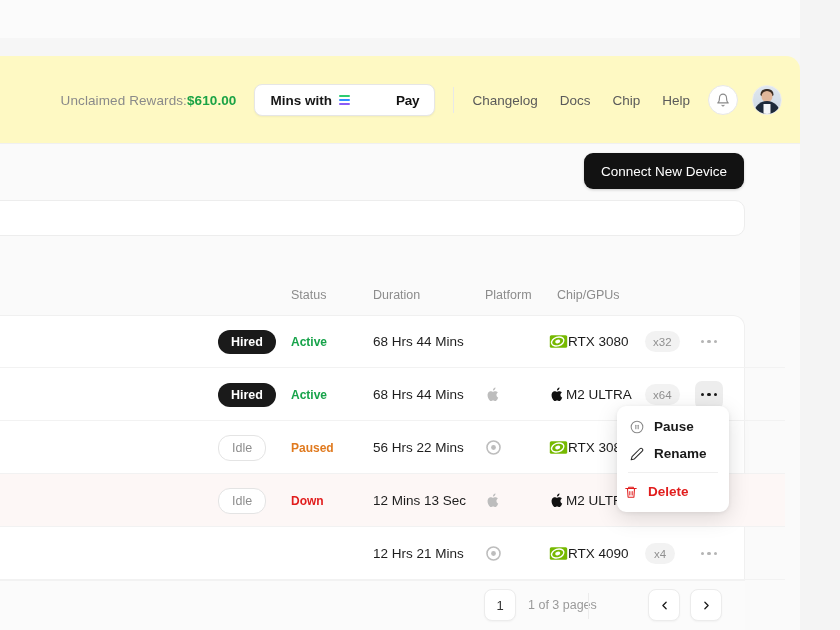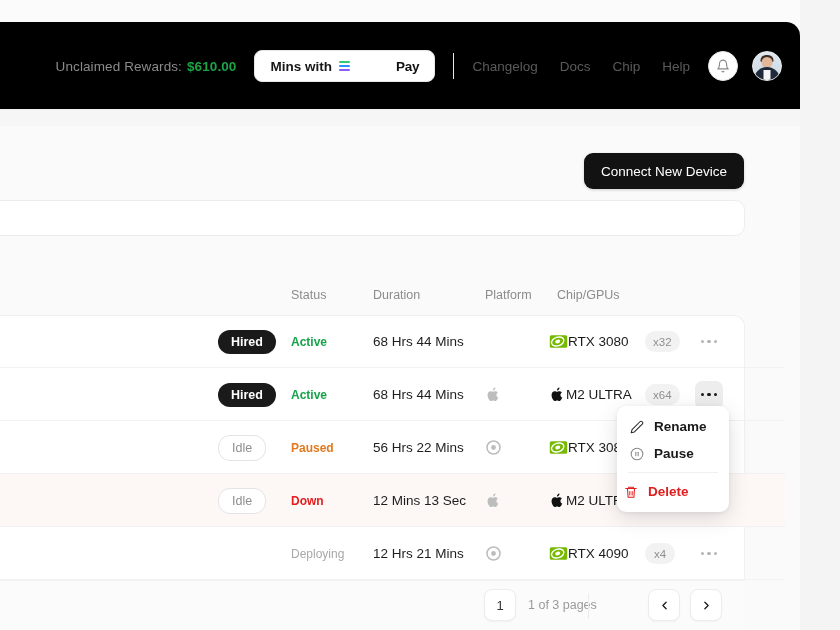--- a/index.html
+++ b/index.html
@@ -10,31 +10,31 @@
     background:#f7f7f7;
     overflow:hidden;
   }
   #app { position:relative; width:840px; height:630px; background:#f6f6f6; }
 
   
   .top-strip { position:absolute; left:0; top:0; width:840px; height:38px; background:#fbfbfb; }
 
   
   .header-card {
-    position:absolute; left:0; top:22px; width:800px; height:88px;
-    background:#000000;
+    position:absolute; left:0; top:56px; width:800px; height:88px;
+    background:#fef9c3;
     border-top-right-radius:14px;
     border-bottom:1px solid #f0f0f0;
   }
   .header-inner {
     position:absolute; right:18px; top:0; height:88px;
     display:flex; align-items:center; gap:0;
   }
   .rewards-label { font-size:13.5px; color:#8a8a8a; letter-spacing:.1px; }
-  .rewards-value { font-size:13.5px; color:#1ba345; font-weight:700; margin-left:5px; letter-spacing:.1px; }
+  .rewards-value { font-size:13.5px; color:#1ba345; font-weight:700; letter-spacing:.1px; }
 
   .claim-btn {
     margin-left:18px;
     display:flex; align-items:center; gap:7px;
     height:32px; padding:0 15px;
     background:#fff; border:1px solid #e6e6e6; border-radius:8px;
     box-shadow:0 1px 2px rgba(0,0,0,.05);
     font-size:13.5px; font-weight:700; color:#171717;
     cursor:pointer; white-space:nowrap;
   }
@@ -406,23 +406,20 @@
         <div class="cell c-menu">
           <button class="menu-btn">
             <i></i>
             <i></i>
             <i></i>
           </button>
         </div>
       </div>
       <div class="row" style="top: 527px;">
         <div class="cell c-badge"></div>
-        <div class="cell c-status">
-          <span class="status-txt st-deploying">Deploying</span>
-        </div>
         <div class="cell c-duration">
           <span class="duration-txt">12 Hrs 21 Mins</span>
         </div>
         <div class="cell c-platform">
           <svg width="17" height="17" viewBox="0 0 24 24">
             <circle cx="12" cy="12" r="9.2" fill="none" stroke="#bdbdbd" stroke-width="2.2"></circle>
             <circle cx="12" cy="12" r="3.4" fill="#bdbdbd"></circle>
           </svg>
         </div>
         <div class="cell c-chip">
@@ -440,33 +437,33 @@
           <button class="menu-btn">
             <i></i>
             <i></i>
             <i></i>
           </button>
         </div>
       </div>
     </div>
 
   <div class="dropdown">
-    <div class="dd-item">
-      <svg width="14" height="14" viewBox="0 0 24 24" fill="none" stroke="#2a2a2a" stroke-width="1.8" stroke-linecap="round" stroke-linejoin="round">
-        <path d="M17 3a2.8 2.8 0 1 1 4 4L7.5 20.5 2 22l1.5-5.5z"></path>
-      </svg>
-      <span>Rename</span>
-    </div>
     <div class="dd-item">
       <svg width="14" height="14" viewBox="0 0 24 24" fill="none" stroke="#8a8a8a" stroke-width="1.8">
         <circle cx="12" cy="12" r="10"></circle>
         <line x1="10" y1="9" x2="10" y2="15" stroke-linecap="round"></line>
         <line x1="14" y1="9" x2="14" y2="15" stroke-linecap="round"></line>
       </svg>
       <span>Pause</span>
+    </div>
+    <div class="dd-item">
+      <svg width="14" height="14" viewBox="0 0 24 24" fill="none" stroke="#2a2a2a" stroke-width="1.8" stroke-linecap="round" stroke-linejoin="round">
+        <path d="M17 3a2.8 2.8 0 1 1 4 4L7.5 20.5 2 22l1.5-5.5z"></path>
+      </svg>
+      <span>Rename</span>
     </div>
     <div class="dd-sep"></div>
     <div class="dd-item danger">
       <svg width="14" height="14" viewBox="0 0 24 24" fill="none" stroke="#e11d1d" stroke-width="1.8" stroke-linecap="round" stroke-linejoin="round">
         <path d="M3 6h18M8 6V4h8v2M6 6l1 15h10l1-15"></path>
         <path d="M10 11v6M14 11v6"></path>
       </svg>
       <span>Delete</span>
     </div>
   </div>

